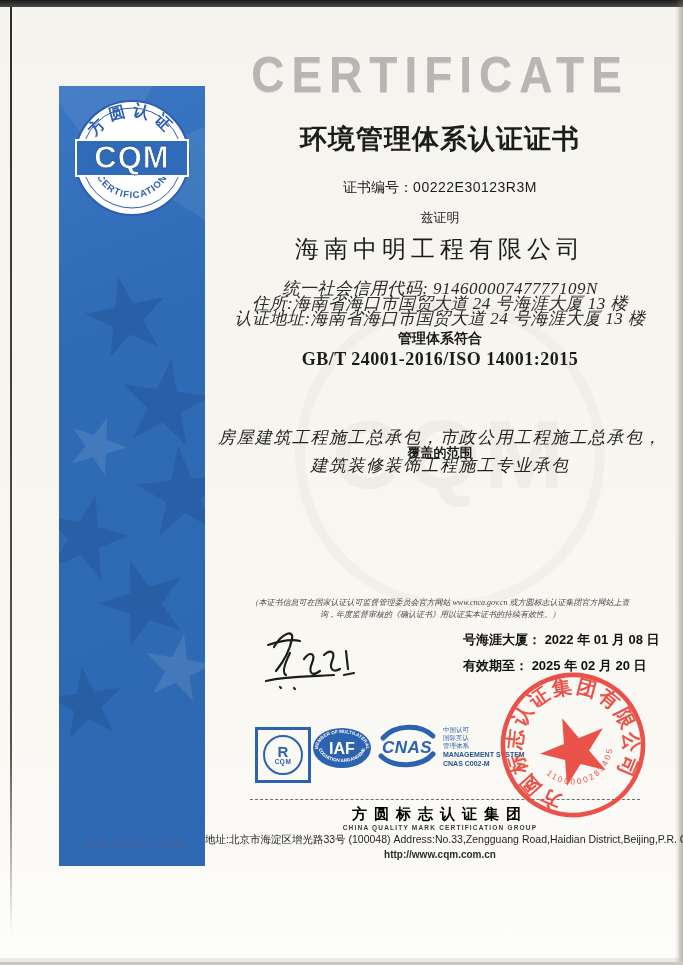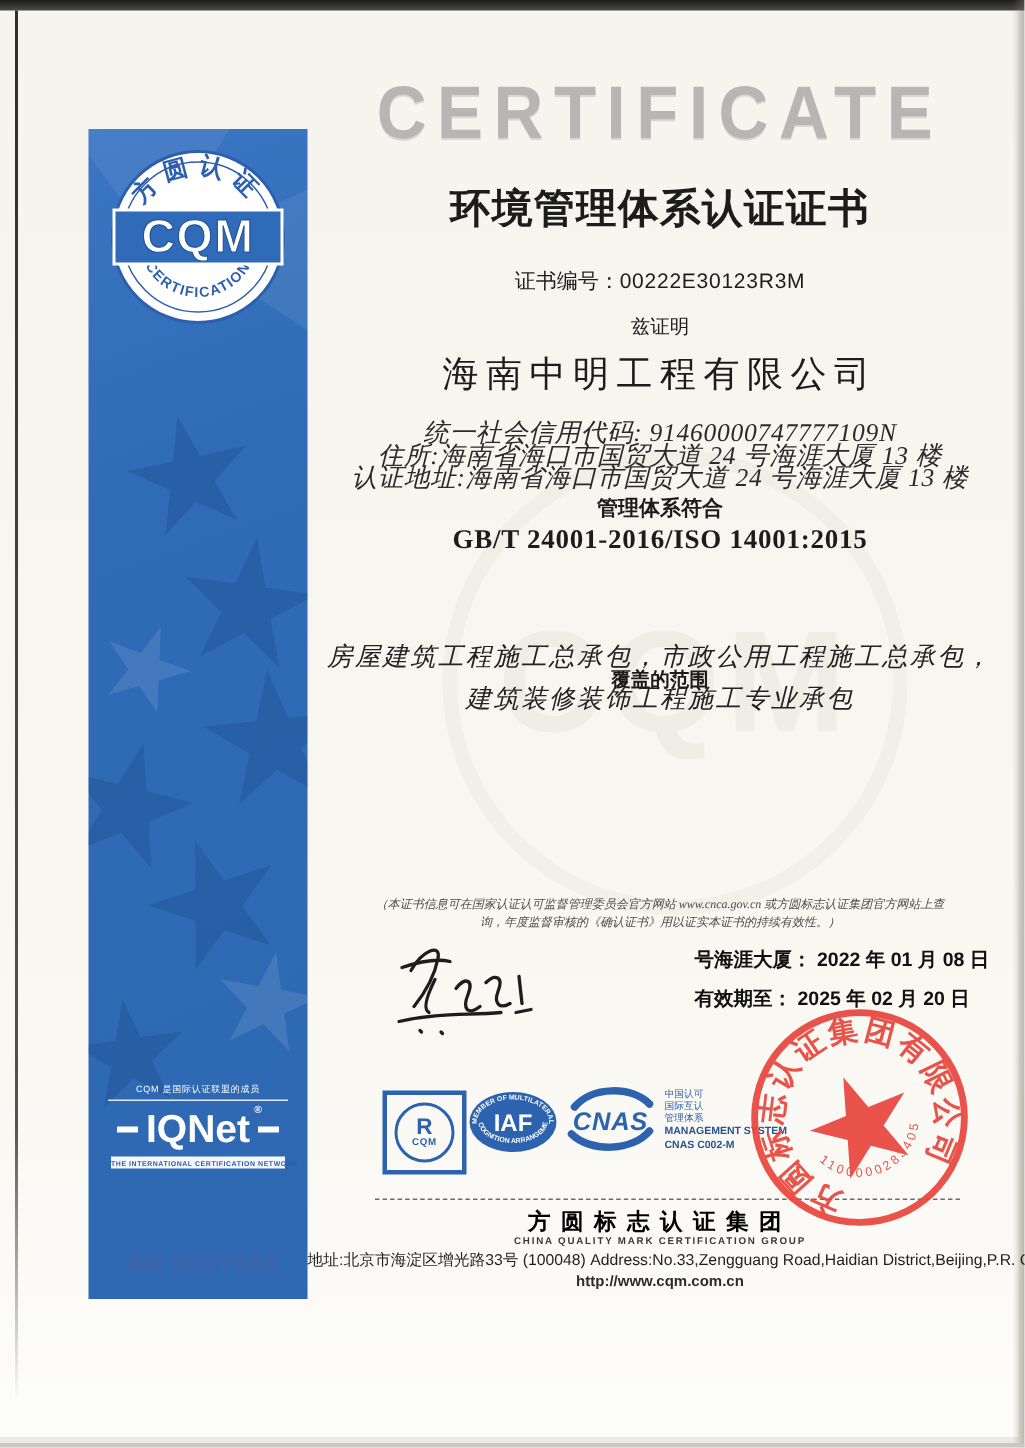--- a/index.html
+++ b/index.html
@@ -123,29 +123,20 @@
         <textPath href="#cqmTop" startOffset="50%" text-anchor="middle">方圆认证</textPath>
       </text>
       <text font-size="9.5" font-weight="bold" fill="#2d5fae" font-family="Liberation Sans,sans-serif" letter-spacing="1">
         <textPath href="#cqmBottom" startOffset="50%" text-anchor="middle">CERTIFICATION</textPath>
       </text>
       <rect x="4" y="42" width="112" height="36" fill="#2f6bb9" stroke="#ffffff" stroke-width="2"></rect>
       <text x="60" y="70" text-anchor="middle" font-size="31" font-weight="bold" fill="#ffffff" stroke="#24549e" stroke-width="0.8" font-family="Liberation Sans,sans-serif" letter-spacing="1">CQM</text>
     </svg>
   </div>
 
-  <div class="iqnet">
-    <div class="iqnet-member">CQM 是国际认证联盟的成员</div>
-    <div class="iqnet-row">
-      <div class="iqnet-dash"></div>
-      <div class="iqnet-name"><span>IQNet</span><sup>®</sup></div>
-      <div class="iqnet-dash"></div>
-    </div>
-    <div class="iqnet-tag">THE INTERNATIONAL CERTIFICATION NETWORK</div>
-  </div>
 
   <div class="serial">AA 0037000</div>
 </div>
 
 <div class="content">
   <div class="emboss">
     <span>CQM</span>
   </div>
 
   <div class="cblock watermark">CERTIFICATE</div>

